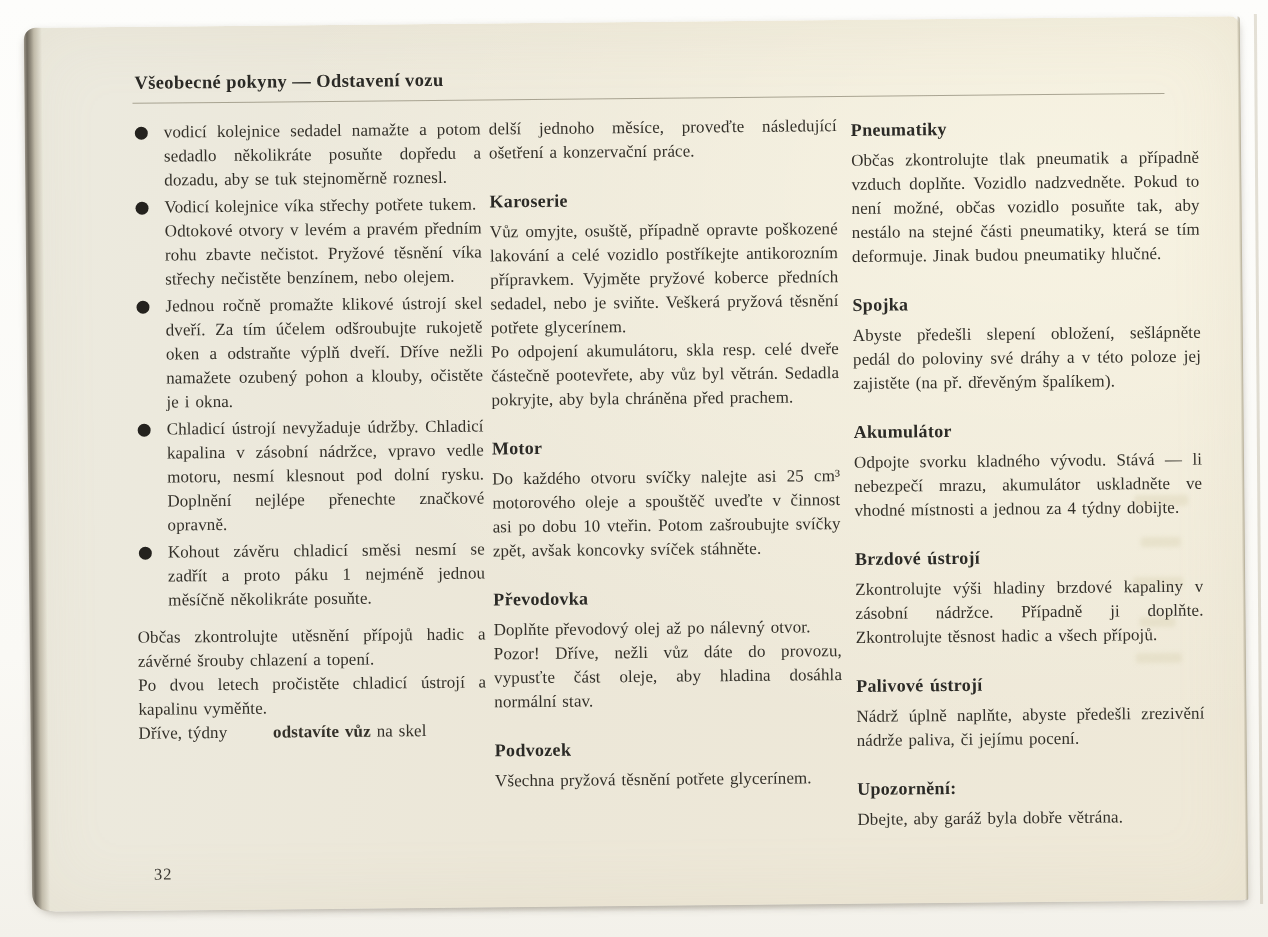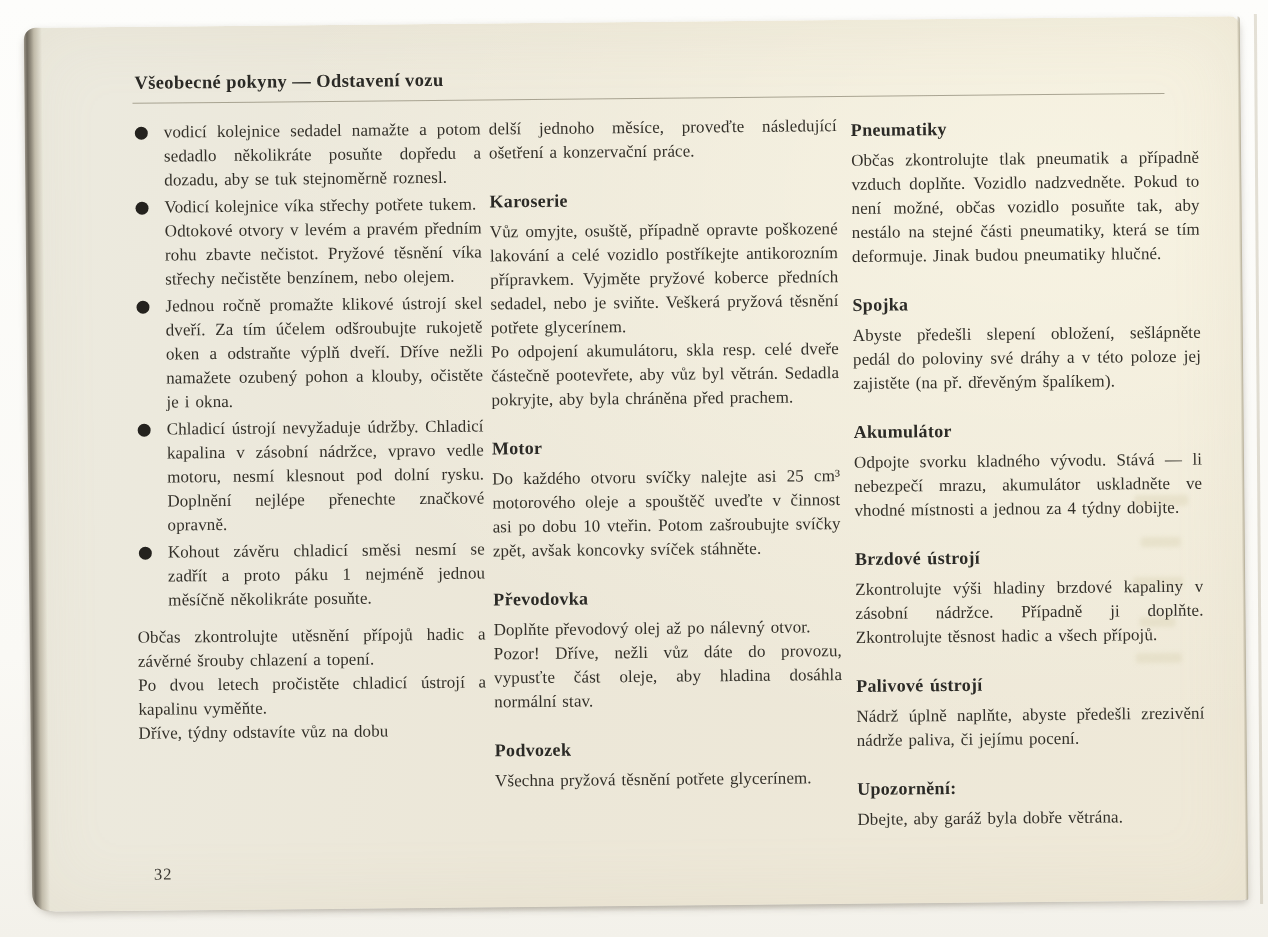--- a/index.html
+++ b/index.html
@@ -73,21 +73,21 @@
   .plain.gap-above{margin-top:13px;}
   h3.section{
     font-size:18px;font-weight:bold;color:#2b2a26;
     margin:24px 0 7px 0;text-align:left;letter-spacing:.3px;
   }
   .col h3.section:first-child{margin-top:4px;}
   .pagenum{
     position:absolute;left:122px;top:838px;
     font-size:16.5px;color:#3a3731;letter-spacing:1px;
   }
-  strong{font-weight:normal;}
+  strong{font-weight:bold;margin-left:40px;}
 </style>
 </head>
 <body>
 
 <div class="under-page-line"></div>
 <div class="bottom-shadow"></div>
 
 <div class="page">
   <div class="binding"></div>
   <div class="page-edge-right"></div>
@@ -118,21 +118,21 @@
     <div class="bullet-item">
       <span class="bullet-dot"></span>
       <p>Chladicí ústrojí nevyžaduje údržby. Chladicí kapalina v zásobní nádržce, vpravo vedle motoru, nesmí klesnout pod dolní rysku. Doplnění nejlépe přenechte značkové opravně.</p>
     </div>
     <div class="bullet-item">
       <span class="bullet-dot"></span>
       <p>Kohout závěru chladicí směsi nesmí se zadřít a proto páku 1 nejméně jednou měsíčně několikráte posuňte.</p>
     </div>
     <p class="plain gap-above">Občas zkontrolujte utěsnění přípojů hadic a závěrné šrouby chlazení a topení.</p>
     <p class="plain">Po dvou letech pročistěte chladicí ústrojí a kapalinu vyměňte.</p>
-    <p class="plain"><span>Dříve, týdny </span><strong>odstavíte vůz</strong><span> na dobu</span></p>
+    <p class="plain"><span>Dříve, týdny </span><strong>odstavíte vůz</strong><span> na skel</span></p>
   </div>
 
   <div class="col col2">
     <p class="plain">delší jednoho měsíce, proveďte následující ošetření a konzervační práce.</p>
     <h3 class="section">Karoserie</h3>
     <p class="plain">Vůz omyjte, osuště, případně opravte poškozené lakování a celé vozidlo postříkejte antikorozním přípravkem. Vyjměte pryžové koberce předních sedadel, nebo je sviňte. Veškerá pryžová těsnění potřete glycerínem.</p>
     <p class="plain">Po odpojení akumulátoru, skla resp. celé dveře částečně pootevřete, aby vůz byl větrán. Sedadla pokryjte, aby byla chráněna před prachem.</p>
     <h3 class="section">Motor</h3>
     <p class="plain">Do každého otvoru svíčky nalejte asi 25 cm³ motorového oleje a spouštěč uveďte v činnost asi po dobu 10 vteřin. Potom zašroubujte svíčky zpět, avšak koncovky svíček stáhněte.</p>
     <h3 class="section">Převodovka</h3>

